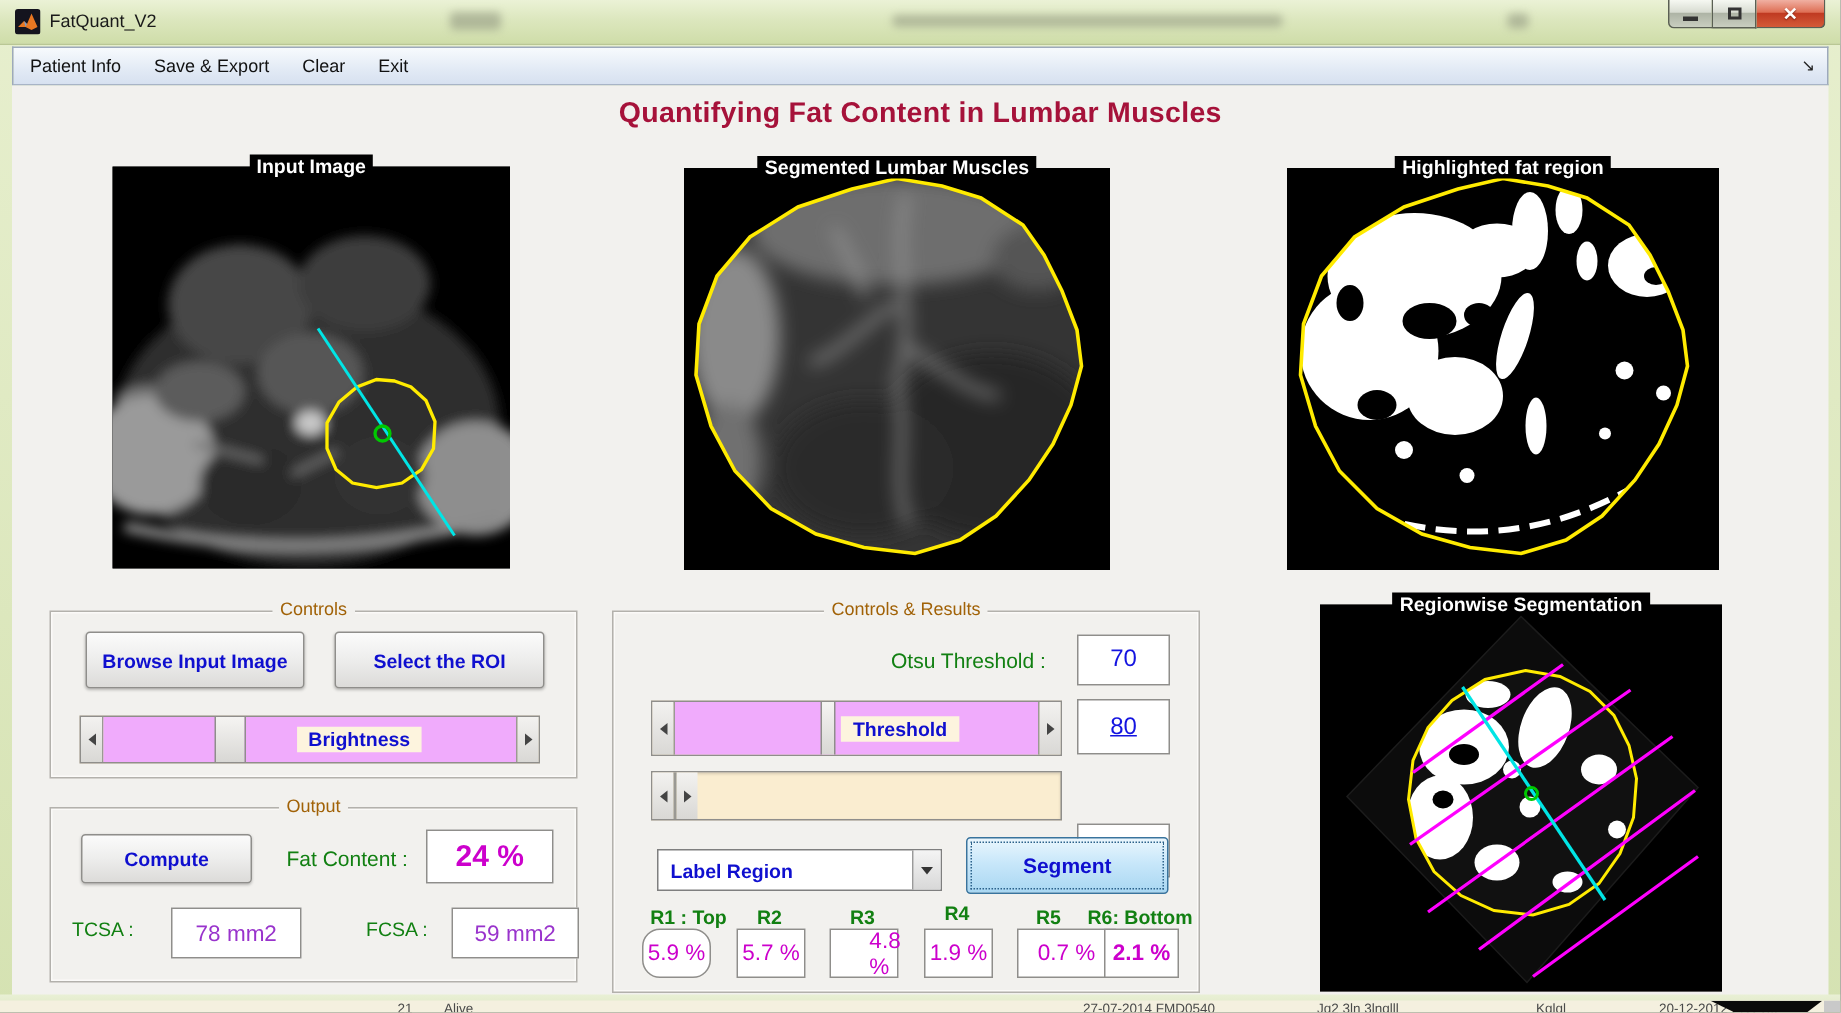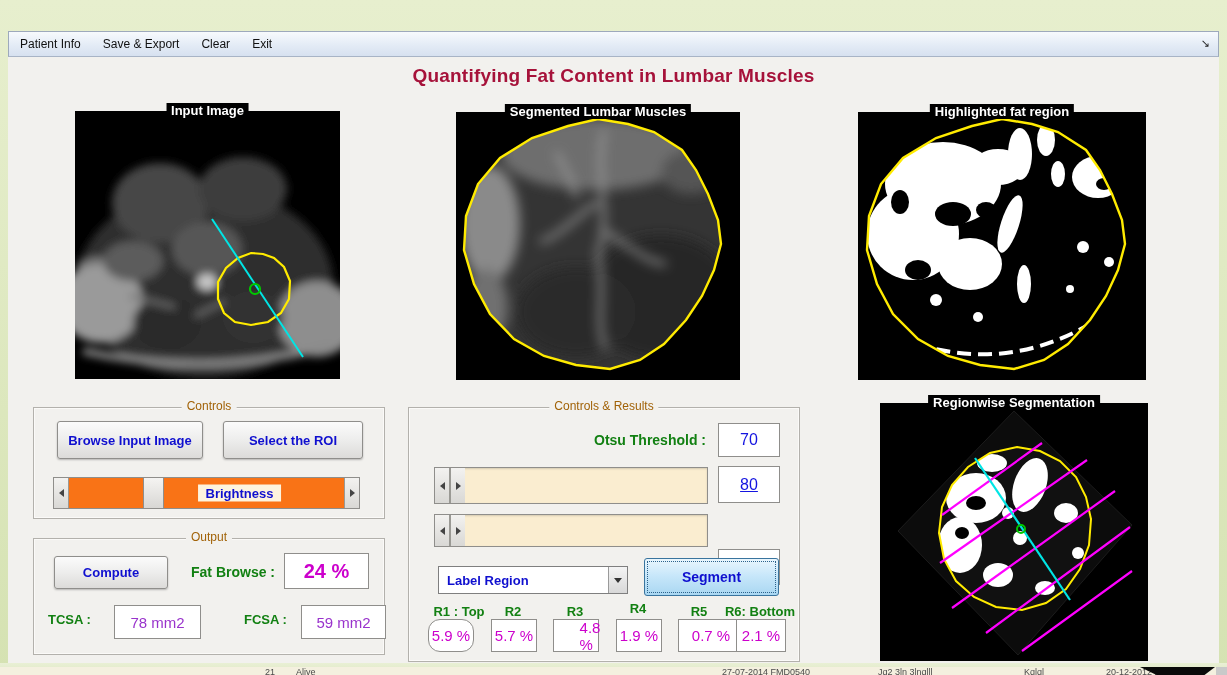--- a/index.html
+++ b/index.html
@@ -46,28 +46,28 @@
   
   .mbtn{position:absolute;background:linear-gradient(180deg,#FBFBFB,#EDEDEC 50%,#DCDBD9);
     border:1px solid #8F8E8B;border-radius:3px;box-shadow:0 1px 2px rgba(0,0,0,.25);
     color:#0F0FCF;font-weight:bold;font-size:13px;display:flex;align-items:center;justify-content:center;cursor:pointer;}
   .valbox{position:absolute;background:#fff;border:1px solid #8F8E8B;
     display:flex;align-items:center;justify-content:center;}
   .blueval{color:#1414E0;font-size:16px;}
   .magval{color:#CC00CC;font-size:15px;}
   .fatval{color:#CC00CC;font-size:20px;font-weight:bold;}
   .purpleval{color:#9933CC;font-size:15px;}
-  .greenlab{position:absolute;color:#128012;font-weight:bold;font-size:14px;white-space:nowrap;}
+  .greenlab{position:absolute;color:#128012;font-weight:normal;font-size:14px;white-space:nowrap;}
   .slider{position:absolute;border:1px solid #8F8E8B;background:#FAEDD0;display:flex;box-shadow:inset 0 1px 2px rgba(0,0,0,.15);}
   .sl-arrow{width:15px;background:linear-gradient(180deg,#F3F2F0,#D9D8D5);
     border-right:1px solid #9a9994;display:flex;align-items:center;justify-content:center;cursor:pointer;}
   .sl-arrow.right{border-right:none;border-left:1px solid #9a9994;}
   .tri-l{width:0;height:0;border-top:4px solid transparent;border-bottom:4px solid transparent;border-right:5px solid #444;}
   .tri-r{width:0;height:0;border-top:4px solid transparent;border-bottom:4px solid transparent;border-left:5px solid #444;}
-  .sl-track{flex:1;position:relative;background:#f97316;}
+  .sl-track{flex:1;position:relative;background:#f0abfc;}
   .sl-thumb{position:absolute;top:0;height:100%;background:linear-gradient(180deg,#F5F4F2,#D8D7D4);
     border-left:1px solid #8F8E8B;border-right:1px solid #8F8E8B;cursor:grab;}
   .sl-label{position:absolute;top:50%;transform:translate(-50%,-50%);
     background:#FDF4DE;padding:1px 8px;color:#0F0FCF;font-weight:bold;font-size:13px;white-space:nowrap;}
   .combobox{position:absolute;background:#fff;border:1px solid #7F7F7F;display:flex;align-items:center;cursor:pointer;}
   .combo-text{flex:1;color:#0F0FCF;font-weight:bold;font-size:13px;padding-left:8px;}
   .combo-btn{width:19px;align-self:stretch;background:linear-gradient(180deg,#F4F4F4,#D8D8D8);
     border-left:1px solid #9a9a9a;display:flex;align-items:center;justify-content:center;}
   .tri-d{width:0;height:0;border-left:4px solid transparent;border-right:4px solid transparent;border-top:5px solid #333;}
   .segment-btn{position:absolute;background:linear-gradient(180deg,#EAF6FD,#C8E7FA 45%,#A9D7F2);
@@ -83,20 +83,42 @@
   .f0{left:265px}.f1{left:296px}.f2{left:722px}.f3{left:878px}.f4{left:1024px}.f5{left:1106px}
   .bgwedge{position:absolute;left:1140px;top:0;width:75px;height:8px;background:#0a0a0a;
     clip-path:polygon(0 0,100% 0,86% 100%,22% 100%);}
   .bgcorner{position:absolute;left:1216px;top:0;width:11px;height:8px;background:#c9c9c9;}
 </style>
 </head>
 <body>
 
 <div class="page">
 
+  <div class="titlebar">
+    <div class="smudge" style="left:300px;top:8px;width:34px;height:12px;"></div>
+    <div class="smudge" style="left:595px;top:10px;width:260px;height:8px;"></div>
+    <div class="smudge" style="left:1005px;top:9px;width:14px;height:10px;"></div>
+    <svg class="app-icon" viewBox="0 0 17 17">
+      <rect width="17" height="17" rx="2" fill="#14141e"></rect>
+      <path d="M2,12 L6,8 L8,10 L11,3 L15,12 L11,14 L7,12 Z" fill="#E87722"></path>
+      <path d="M6,8 L8,10 L7,12 Z" fill="#7A9CC8"></path>
+    </svg>
+    <span class="app-title">FatQuant_V2</span>
+    <div class="caption">
+      <div class="cap-btn min">
+          <div class="glyph-min"></div>
+        </div>
+      <div class="cap-btn max">
+          <div class="glyph-max"></div>
+        </div>
+      <div class="cap-btn close">
+          <span class="glyph-close">✕</span>
+        </div>
+    </div>
+  </div>
 
   <div class="menubar">
     <span class="menu-item">Patient Info</span>
     <span class="menu-item">Save &amp; Export</span>
     <span class="menu-item">Clear</span>
     <span class="menu-item">Exit</span>
     <span class="dock-arrow">↘</span>
   </div>
 
   <div class="main">
@@ -219,37 +241,41 @@
       </div>
       <div class="sl-arrow right">
           <div class="tri-r"></div>
         </div>
     </div>
   </div>
 
   <div class="groupbox" style="left:33px;top:538px;width:352px;height:117px;">
     <div class="gb-label">Output</div>
     <div class="mbtn" style="left:20px;top:17px;width:114px;height:33px;">Compute</div>
-    <div class="greenlab" style="left:157px;top:25px;">Fat Browse :</div>
+    <div class="greenlab" style="left:157px;top:25px;">Fat Content :</div>
     <div class="valbox fatval" style="left:250px;top:14px;width:85px;height:36px;">24 %</div>
     <div class="greenlab" style="left:14px;top:73px;font-size:13px;">TCSA :</div>
     <div class="valbox purpleval" style="left:80px;top:66px;width:87px;height:34px;">78 mm2</div>
     <div class="greenlab" style="left:210px;top:73px;font-size:13px;">FCSA :</div>
     <div class="valbox purpleval" style="left:267px;top:66px;width:85px;height:34px;">59 mm2</div>
   </div>
 
   <div class="groupbox" style="left:408px;top:407px;width:392px;height:255px;">
     <div class="gb-label">Controls &amp; Results</div>
     <div class="greenlab" style="left:185px;top:24px;">Otsu Threshold :</div>
     <div class="valbox blueval" style="left:309px;top:15px;width:62px;height:34px;">70</div>
 
     <div class="slider" style="left:25px;top:59px;width:274px;height:37px;">
       <div class="sl-arrow">
           <div class="tri-l"></div>
         </div>
+      <div class="sl-track">
+        <div class="sl-thumb" style="left:40%;width:10px;"></div>
+        <div class="sl-label" style="left:62%;">Threshold</div>
+      </div>
       <div class="sl-arrow right">
           <div class="tri-r"></div>
         </div>
     </div>
     <div class="valbox blueval" style="left:309px;top:58px;width:62px;height:37px;text-decoration:underline;">80</div>
 
     <div class="slider" style="left:25px;top:106px;width:274px;height:33px;">
       <div class="sl-arrow">
           <div class="tri-l"></div>
         </div>
@@ -272,21 +298,21 @@
     <div class="region-label" style="left:166px;top:196px;">R3</div>
     <div class="region-label" style="left:229px;top:193px;">R4</div>
     <div class="region-label" style="left:290px;top:196px;">R5</div>
     <div class="region-label" style="left:351px;top:196px;">R6: Bottom</div>
 
     <div class="valbox magval" style="left:19px;top:211px;width:46px;height:33px;border-radius:12px;">5.9 %</div>
     <div class="valbox magval" style="left:82px;top:211px;width:46px;height:33px;">5.7 %</div>
     <div class="valbox magval" style="left:144px;top:211px;width:46px;height:33px;padding-left:28px;">4.8 %</div>
     <div class="valbox magval" style="left:207px;top:211px;width:46px;height:33px;">1.9 %</div>
     <div class="valbox magval" style="left:269px;top:211px;width:66px;height:33px;">0.7 %</div>
-    <div class="valbox magval" style="left:327px;top:211px;width:50px;height:33px;">2.1 %</div>
+    <div class="valbox magval" style="left:327px;top:211px;width:50px;height:33px;font-weight:bold;">2.1 %</div>
   </div>
 
   <div class="imgpanel" style="left:880px;top:403px;width:268px;height:258px;">
     <div class="img-title">Regionwise Segmentation</div>
     <svg width="268" height="258" viewBox="0 0 268 258">
       <defs>
         <clipPath id="regclip">
             <polygon points="137,44 160,48 180,58 196,74 206,94 211,116 209,142 200,166 186,186 166,200 142,207 116,204 94,194 76,178 64,156 59,130 62,104 72,82 88,64 110,50"></polygon>
           </clipPath>
       </defs>

